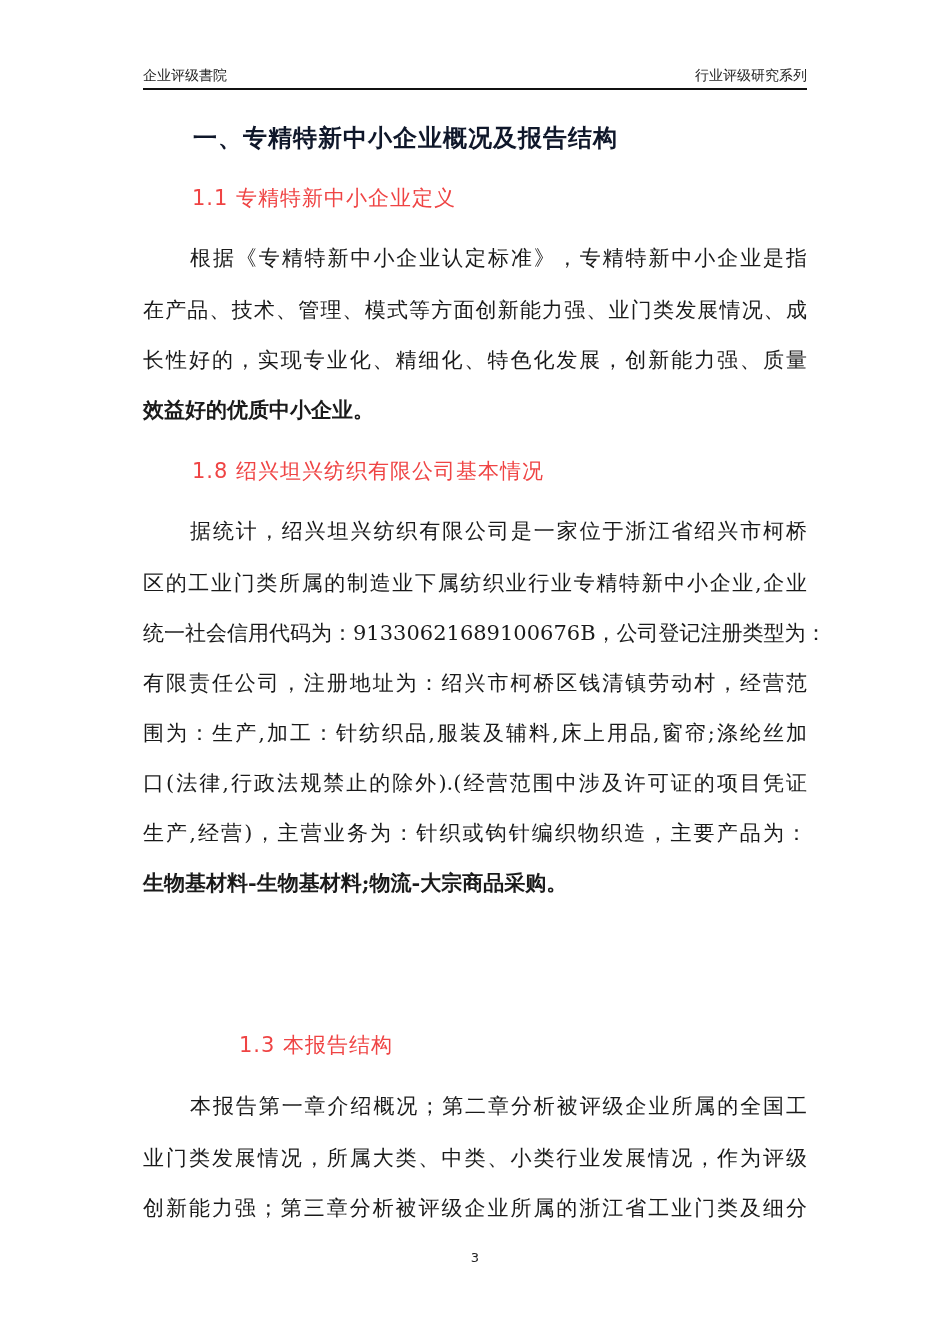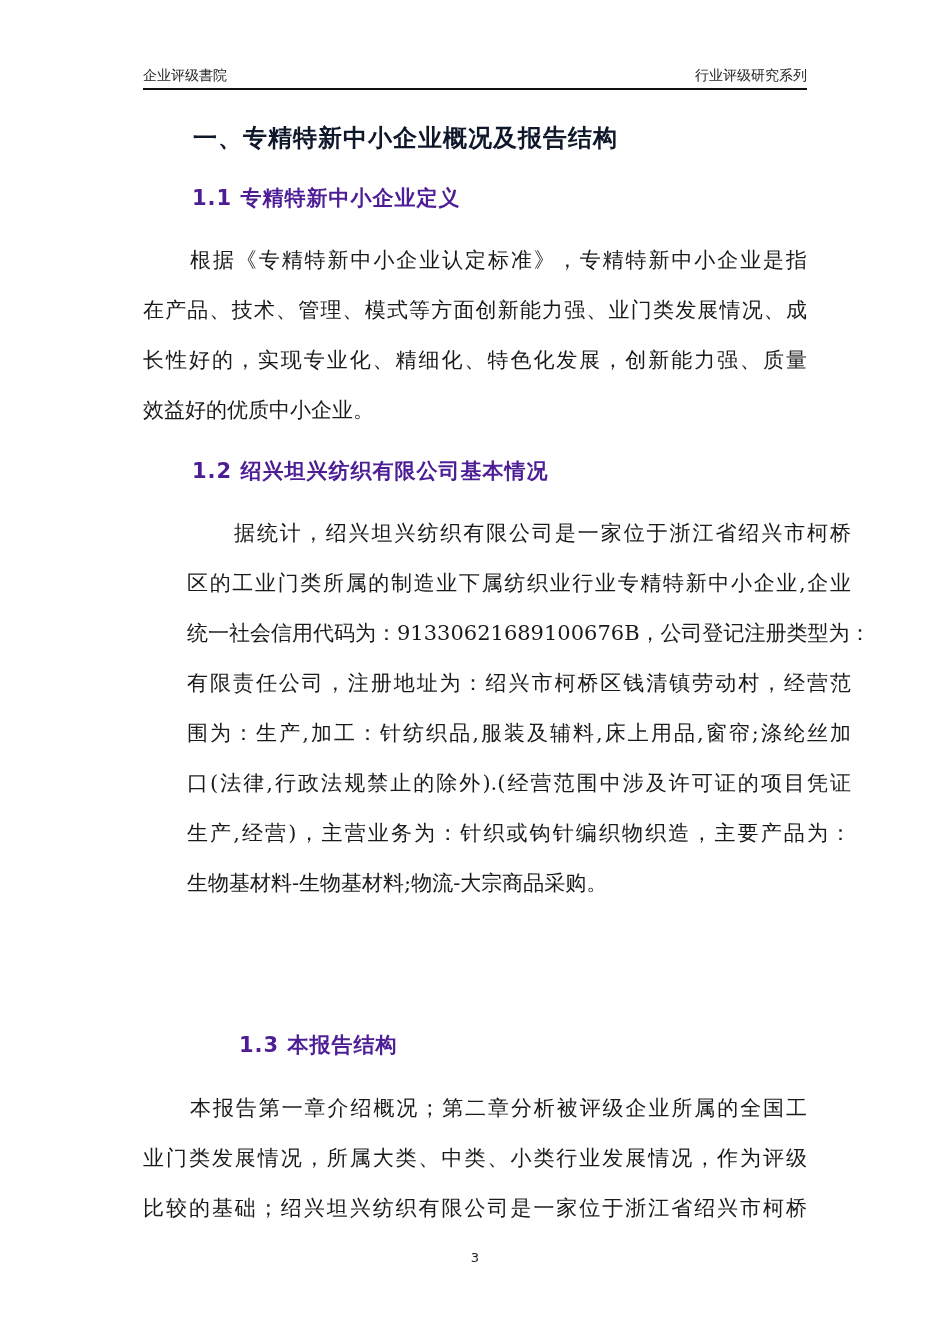--- a/index.html
+++ b/index.html
@@ -3,25 +3,25 @@
 <meta charset="utf-8">
 <style>
   html, body { margin: 0; padding: 0; background: #ffffff; }
   body { width: 950px; height: 1344px; position: relative; overflow: hidden; font-family: "DejaVu Serif", "Liberation Serif", serif; color: #111; }
   .page-header { position: absolute; left: 143px; top: 66px; width: 664px; height: 22px; }
   .hdr-left, .hdr-right { position: absolute; top: 0; font-family: Liberation Mono, monospace; font-size: 14px; color: #222; line-height: 20px; }
   .hdr-left { left: 0; }
   .hdr-right { right: 0; }
   .hdr-rule { position: absolute; left: 143px; top: 88px; width: 664px; height: 2px; background: #111; }
   .h1 { position: absolute; left: 193px; top: 120px; font-family: "DejaVu Sans", "Liberation Sans", sans-serif; font-weight: bold; font-size: 24px; letter-spacing: 1px; line-height: 36px; color: #0f172a; }
-  .h2 { position: absolute; left: 192px; font-family: "DejaVu Sans", "Liberation Sans", sans-serif; font-weight: bold; font-size: 21px; letter-spacing: 1px; line-height: 32px; color: #4c1d95; }
+  .h2 { position: absolute; left: 192px; font-family: "DejaVu Sans", "Liberation Sans", sans-serif; font-weight: normal; font-size: 21px; letter-spacing: 1px; line-height: 32px; color: #ef4444; }
   .para { position: absolute; left: 143px; width: 664px; }
   .line { display: block; height: 50px; line-height: 32px; font-size: 21px; white-space: nowrap; text-align: justify; text-align-last: justify; letter-spacing: 0px; color: #1a1a1a; }
-  .line.first { padding-left: 47px; }
-  .line.last { text-align-last: left; }
+  .line.first { padding-left: 47px; font-family: Liberation Mono, monospace; }
+  .line.last { text-align-last: left; font-weight: bold; }
   .page-num { position: absolute; left: 0; width: 950px; top: 1250px; text-align: center; font-family: "DejaVu Sans", "Liberation Sans", sans-serif; font-size: 13px; color: #222; }
 </style>
 </head>
 <body>
 
 <div class="page-header">
   <span class="hdr-left">企业评级書院</span>
   <span class="hdr-right">行业评级研究系列</span>
 </div>
 <div class="hdr-rule"></div>
@@ -29,32 +29,32 @@
 <div class="h1">一、专精特新中小企业概况及报告结构</div>
 
 <div class="h2" style="top:182px;">1.1 专精特新中小企业定义</div>
 <div class="para" style="top:244px;">
   <span class="line first">根据《专精特新中小企业认定标准》，专精特新中小企业是指</span>
   <span class="line">在产品、技术、管理、模式等方面创新能力强、业门类发展情况、成</span>
   <span class="line">长性好的，实现专业化、精细化、特色化发展，创新能力强、质量</span>
   <span class="line last">效益好的优质中小企业。</span>
 </div>
 
-<div class="h2" style="top:455px;">1.2 绍兴坦兴纺织有限公司基本情况</div>
-<div class="para" style="top:517px;margin-left:44px;">
+<div class="h2" style="top:455px;">1.8 绍兴坦兴纺织有限公司基本情况</div>
+<div class="para" style="top:517px;">
   <span class="line first">据统计，绍兴坦兴纺织有限公司是一家位于浙江省绍兴市柯桥</span>
   <span class="line">区的工业门类所属的制造业下属纺织业行业专精特新中小企业,企业</span>
   <span class="line">统一社会信用代码为：91330621689100676B，公司登记注册类型为：</span>
   <span class="line">有限责任公司，注册地址为：绍兴市柯桥区钱清镇劳动村，经营范</span>
   <span class="line">围为：生产,加工：针纺织品,服装及辅料,床上用品,窗帘;涤纶丝加</span>
   <span class="line">口(法律,行政法规禁止的除外).(经营范围中涉及许可证的项目凭证</span>
   <span class="line">生产,经营)，主营业务为：针织或钩针编织物织造，主要产品为：</span>
   <span class="line last">生物基材料-生物基材料;物流-大宗商品采购。</span>
 </div>
 
 <div class="h2" style="top:1029px;margin-left:47px;">1.3 本报告结构</div>
 <div class="para" style="top:1092px;">
   <span class="line first">本报告第一章介绍概况；第二章分析被评级企业所属的全国工</span>
   <span class="line">业门类发展情况，所属大类、中类、小类行业发展情况，作为评级</span>
-  <span class="line">比较的基础；绍兴坦兴纺织有限公司是一家位于浙江省绍兴市柯桥</span>
+  <span class="line">创新能力强；第三章分析被评级企业所属的浙江省工业门类及细分</span>
 </div>
 
 <div class="page-num">3</div>
 
 </body></html>

